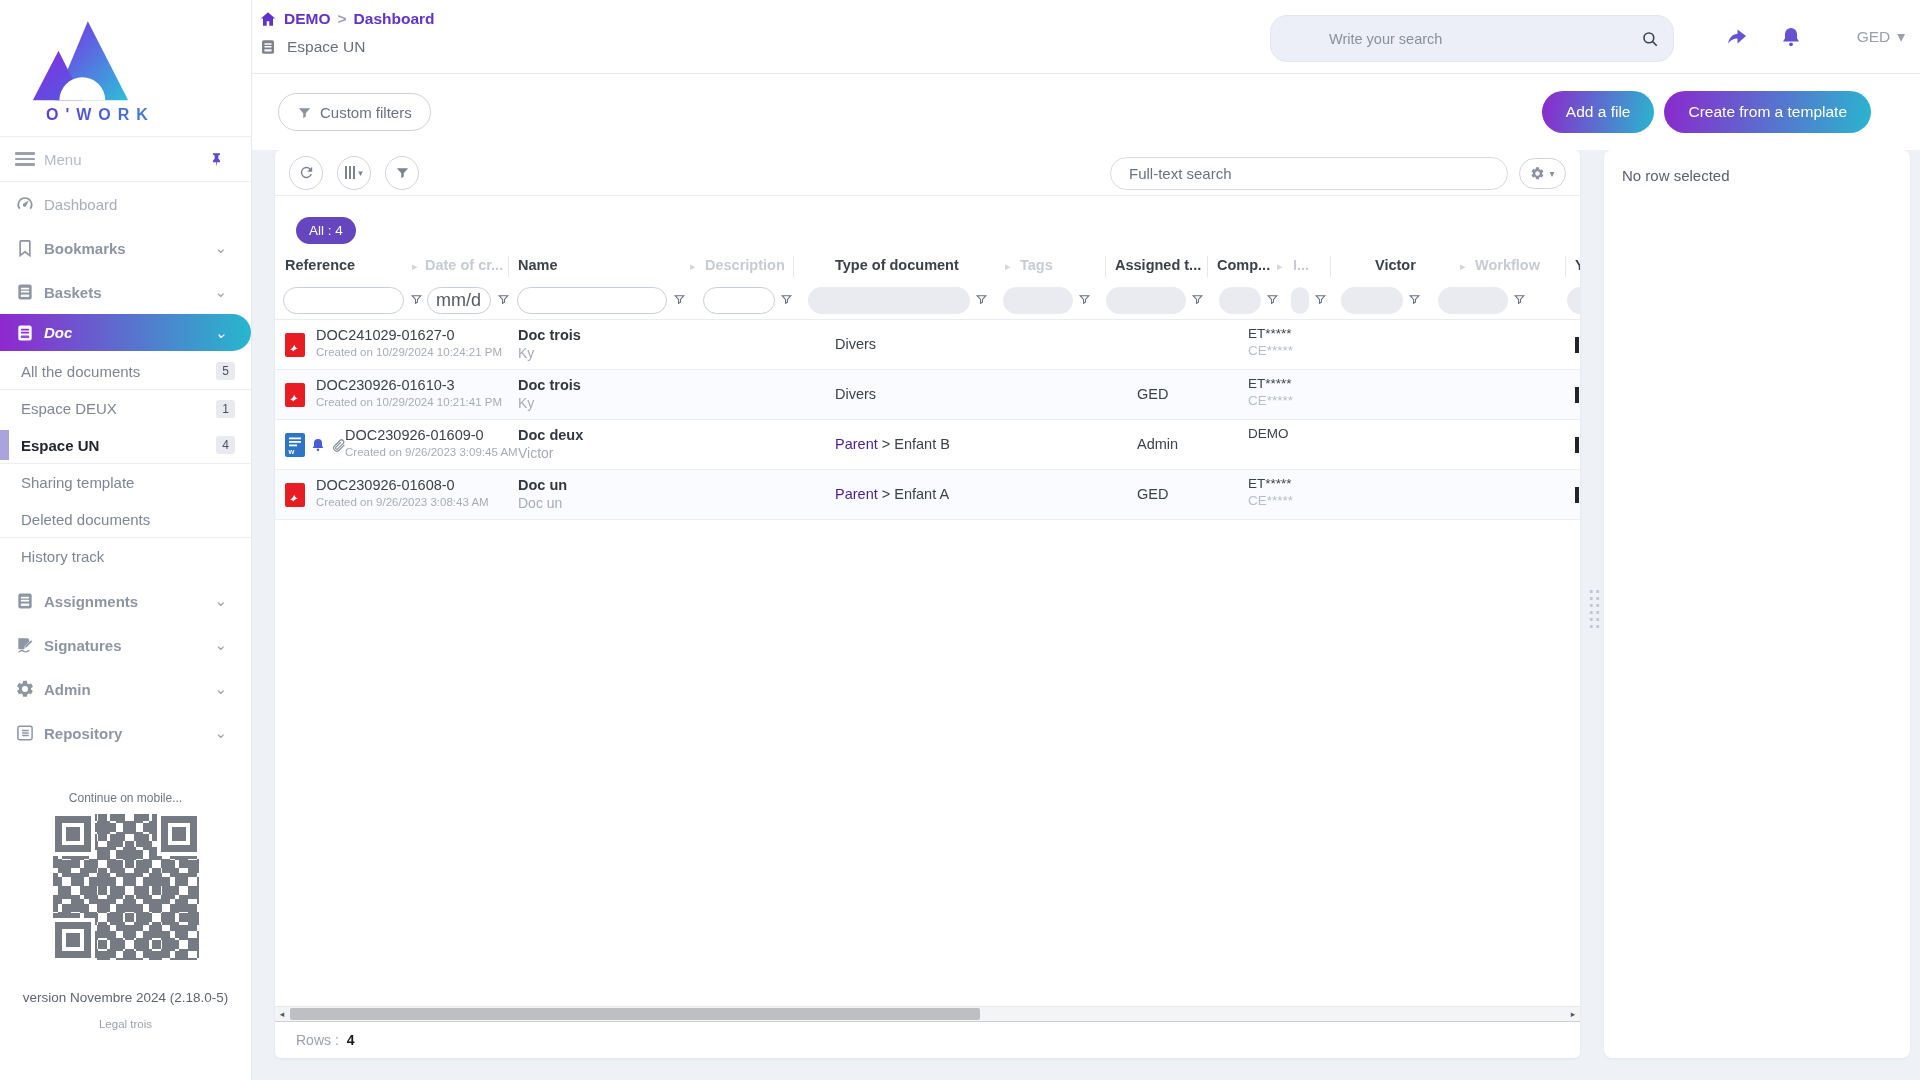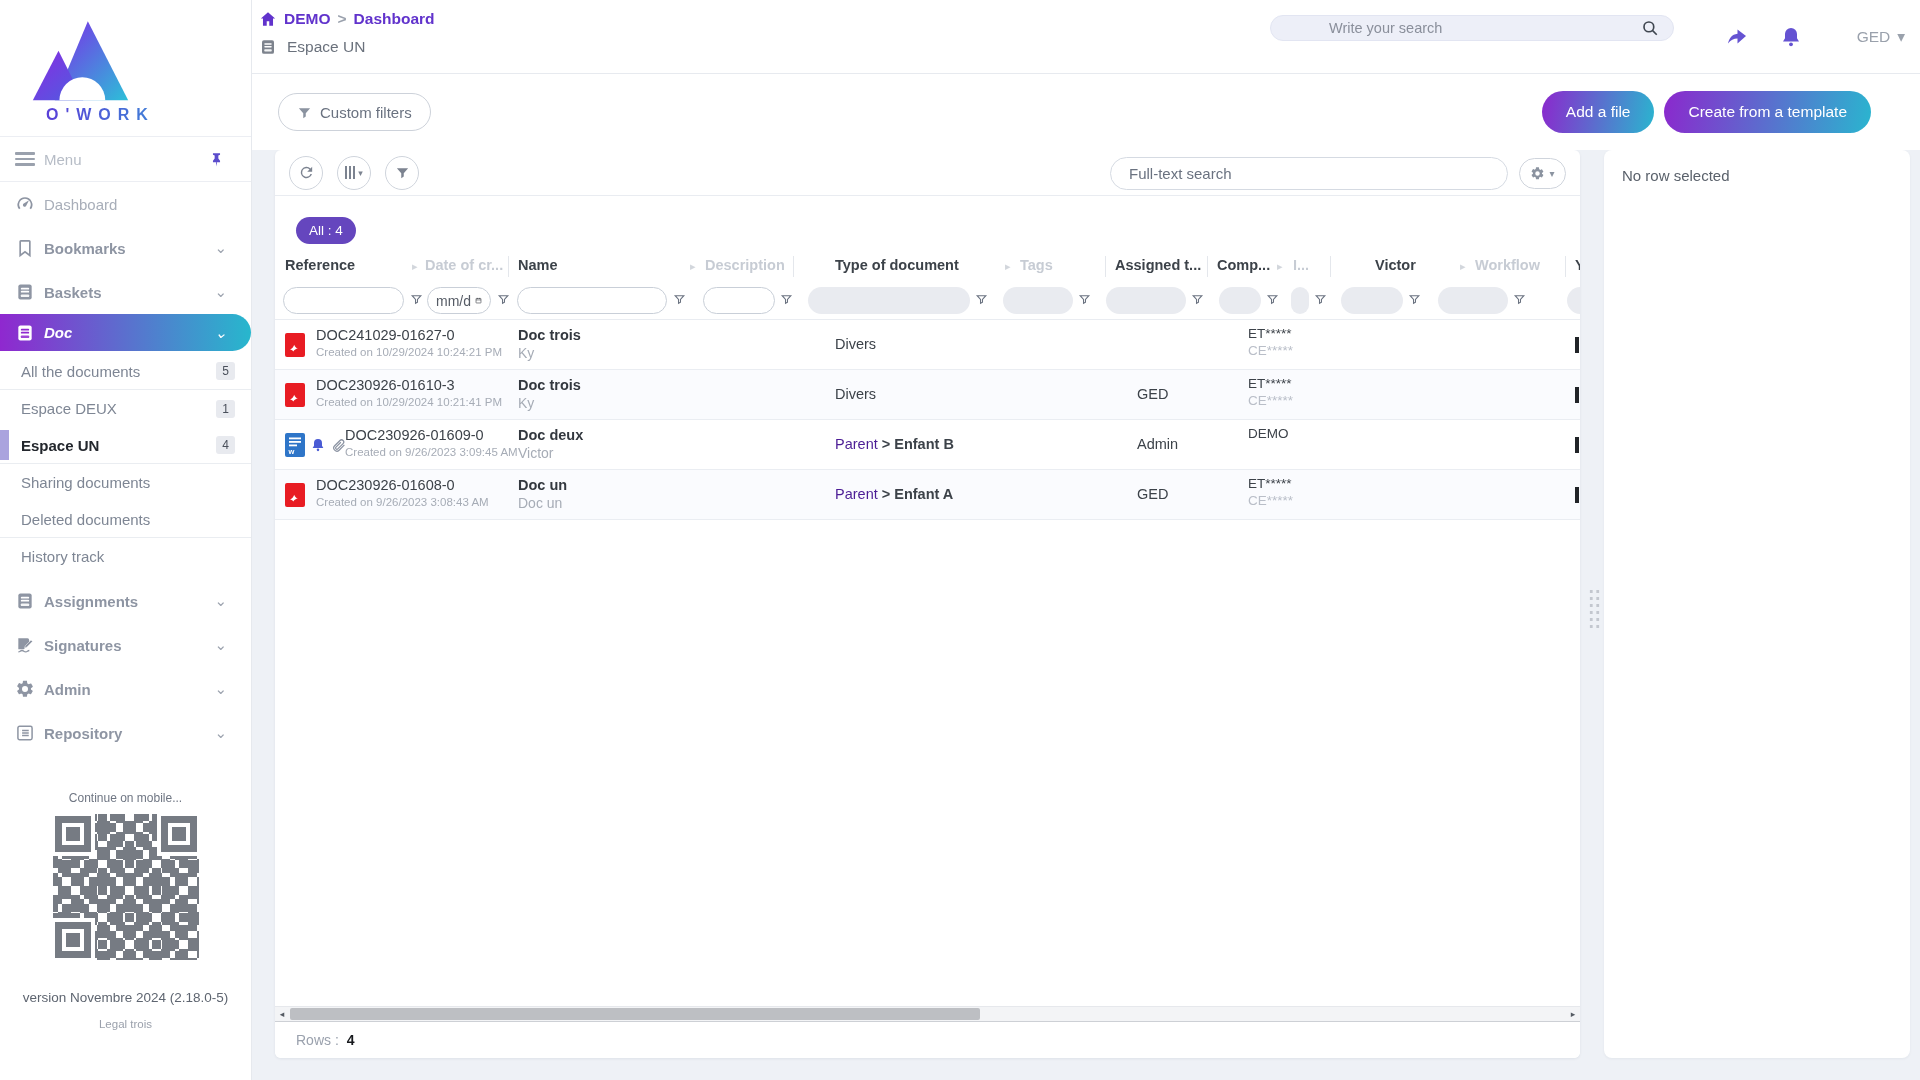--- a/index.html
+++ b/index.html
@@ -53,21 +53,21 @@
   
   .topbar { position:fixed; left:252px; top:0; right:0; height:74px; background:#fff;
     border-bottom:1px solid #e7eaef; z-index:4; }
   .crumbs { position:absolute; left:7px; top:10px; display:flex; align-items:center; gap:7px;
     font-size:15.5px; font-weight:700; color:#6133cc; }
   .crumbs .csep { color:#9aa1ad; }
   .crumbs a { cursor:pointer; }
   .subtitle { position:absolute; left:7px; top:38px; display:flex; align-items:center; gap:10px;
     color:#6a717c; font-size:15.5px; }
   .subtitle .nicon { width:18px; height:18px; color:#7d838d; }
-  .topsearch { position:absolute; left:1018px; top:15px; width:404px; height:26px;
+  .topsearch { position:absolute; left:1018px; top:15px; width:404px; height:47px;
     border-radius:17px; background:#edeff8; border:1px solid #e2e5f2; display:flex; align-items:center; }
   .topsearch input { flex:1; border:0; background:transparent; padding:0 0 0 58px;
     font-size:14.5px; color:#4a505a; outline:none; }
   .topsearch input::placeholder { color:#8a8f9b; }
   .topsearch .mag { margin-right:14px; color:#3f4650; cursor:pointer; }
   .top-actions { position:absolute; right:15px; top:0; height:74px; display:flex;
     align-items:center; gap:30px; }
   .icon-btn { color:#6553d2; cursor:pointer; display:flex; align-items:center; }
   .user { margin-left:24px; color:#9aa1ac; font-size:15.5px; display:flex; align-items:center;
     gap:7px; cursor:pointer; }
@@ -110,35 +110,35 @@
   .th { position:absolute; top:5px; white-space:nowrap; color:#3c4249; font-weight:700; cursor:pointer; }
   .th.light { color:#c7ccd4; }
   .sortarr { position:absolute; top:8px; color:#d2d6dc; font-size:11px; }
   .colsep { position:absolute; top:4px; height:21px; width:1px; background:#e4e7ec; }
   .tfilter { flex:0 0 38px; position:relative; border-bottom:1px solid #e9ecf1; }
   .fin { position:absolute; top:5px; height:27px; border:1px solid #c9cfd8; border-radius:14px;
     background:#fff; padding:0 10px; font-size:13px; color:#4a505a; outline:none; }
   .fpill { position:absolute; top:5px; height:27px; border-radius:14px; background:#e9ebf0; }
   .ffun { position:absolute; top:11px; color:#6a7280; cursor:pointer; }
   .datein { position:absolute; top:5px; height:27px; border:1px solid #c9cfd8; border-radius:14px;
-    background:#fff; display:flex; align-items:center; gap:4px; padding:0 8px; font-size:14px; color:#555b65; }
+    background:#fff; display:flex; align-items:center; gap:4px; padding:0 8px; font-size:18px; color:#555b65; }
   .trow { flex:0 0 50px; position:relative; border-bottom:1px solid #eaedf2; font-size:14.5px; cursor:pointer; }
   .trow.alt { background:#fafbfe; }
   .cell { position:absolute; white-space:nowrap; }
   .c-ref { left:41px; top:7px; }
   .c-ref.shift { left:70px; }
   .refline { color:#3c4249; }
   .created { font-size:11.5px; color:#a6acb6; margin-top:3px; }
   .c-ic { left:10px; top:13px; display:flex; align-items:center; gap:5px; }
   .c-name { left:243px; top:7px; }
   .nm { font-weight:700; color:#33383f; }
   .nsub { color:#a6acb6; font-size:14px; margin-top:2px; }
   .c-type { left:560px; top:16px; color:#3c4249; }
   .c-type .tmuted { color:#4c1d95; }
-  .c-type .tbold { font-weight:700; }
+  .c-type .tbold { font-weight:400; }
   .c-asg { left:862px; top:16px; color:#3c4249; }
   .c-comp { left:973px; top:6px; font-size:13.5px; }
   .c-comp .l1 { color:#3c4249; }
   .c-comp .l2 { color:#b9bec8; margin-top:2px; }
   .ypart { position:absolute; right:1px; top:17px; width:4px; height:16px; background:#212428; }
   .spacer { flex:1 1 auto; }
   .hscroll { flex:0 0 16px; background:#f3f4f6; border-top:1px solid #e6e8ec;
     border-bottom:1px solid #cdd0d5; position:relative; }
   .harrow { position:absolute; top:0; width:14px; height:14px; color:#555b63; font-size:9px;
     display:flex; align-items:center; justify-content:center; cursor:pointer; }
@@ -244,21 +244,21 @@
       </div>
       <div class="sub-item">
         <span>Espace DEUX</span>
         <span class="cnt">1</span>
       </div>
       <div class="sub-item selected sep-b">
         <span>Espace UN</span>
         <span class="cnt">4</span>
       </div>
       <div class="sub-item">
-        <span>Sharing documents</span>
+        <span>Sharing template</span>
       </div>
       <div class="sub-item sep-b">
         <span>Deleted documents</span>
       </div>
       <div class="sub-item">
         <span>History track</span>
       </div>
     </div>
 
     <div class="nav-item">

